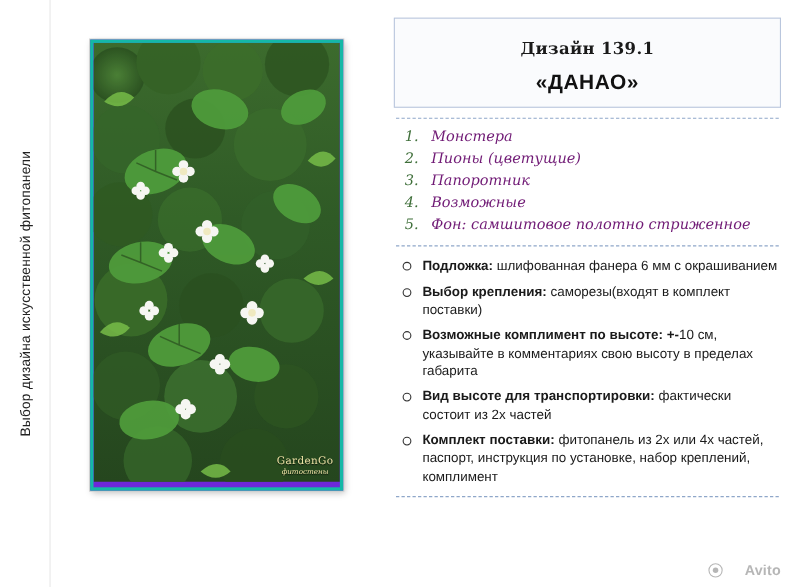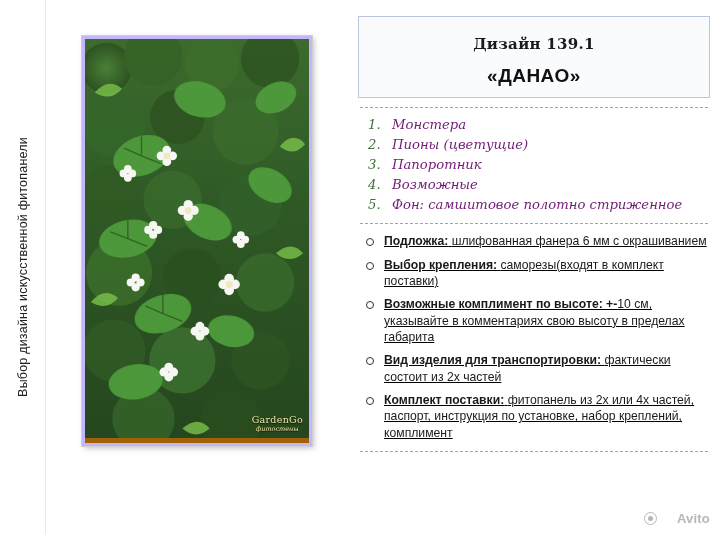--- a/index.html
+++ b/index.html
@@ -54,24 +54,24 @@
     padding: 0;
     position: relative;
     flex: 0 0 292px;
   }
   .photo {
     position: absolute;
     left: 28px;
     top: 24px;
     width: 230px;
     height: 410px;
-    border: 3px solid #c4b5fd;
+    border: 3px solid #14b8a6;
     box-shadow: 0 0 0 1px #cfcfcf, 2px 2px 6px rgba(0,0,0,0.25);
     overflow: hidden;
-    background: #a16207;
+    background: #6d28d9;
   }
   .leafcanvas { position: absolute; inset: 0; }
   .logo-badge {
     position: absolute;
     right: 6px;
     bottom: 10px;
     color: #f0e6a8;
     font-family: "DejaVu Serif", serif;
     font-size: 8px;
     text-align: center;
@@ -136,21 +136,20 @@
     color: #3f6f3a;
     font-style: italic;
   }
   .sep-line2 {
     border-top: 1px dashed #8fa7c9;
     margin: 8px 2px 9px 2px;
   }
   ul.specs {
     list-style: none;
     margin: 0 1px 0 4px;
-    text-decoration: underline;
   }
   ul.specs li {
     position: relative;
     padding-left: 22px;
     margin-bottom: 7px;
     font-size: 12.2px;
     line-height: 1.34;
     color: #1a1a1a;
   }
   ul.specs li::before {
@@ -354,21 +353,21 @@
           <li>Возможные</li>
           <li>Фон: самшитовое полотно стриженное</li>
         </ol>
 
         <div class="sep-line2"></div>
 
         <ul class="specs">
           <li><b>Подложка:</b> <span>шлифованная  фанера 6 мм с окрашиванием</span></li>
           <li><b>Выбор крепления:</b> <span>саморезы(входят в комплект поставки)</span></li>
           <li><b>Возможные комплимент по высоте: +-</b><span>10 см, указывайте в комментариях свою высоту в пределах габарита</span></li>
-          <li><b>Вид изделия для транспортировки:</b> <span>фактически состоит из 2х частей</span></li>
+          <li><b>Вид высоте для транспортировки:</b> <span>фактически состоит из 2х частей</span></li>
           <li><b>Комплект поставки:</b> <span>фитопанель из 2х или 4х частей, паспорт, инструкция по установке, набор креплений, комплимент</span></li>
         </ul>
 
         <div class="sep-line3"></div>
       </div>
     </div>
 
   </div>
 
   <div class="watermark">

